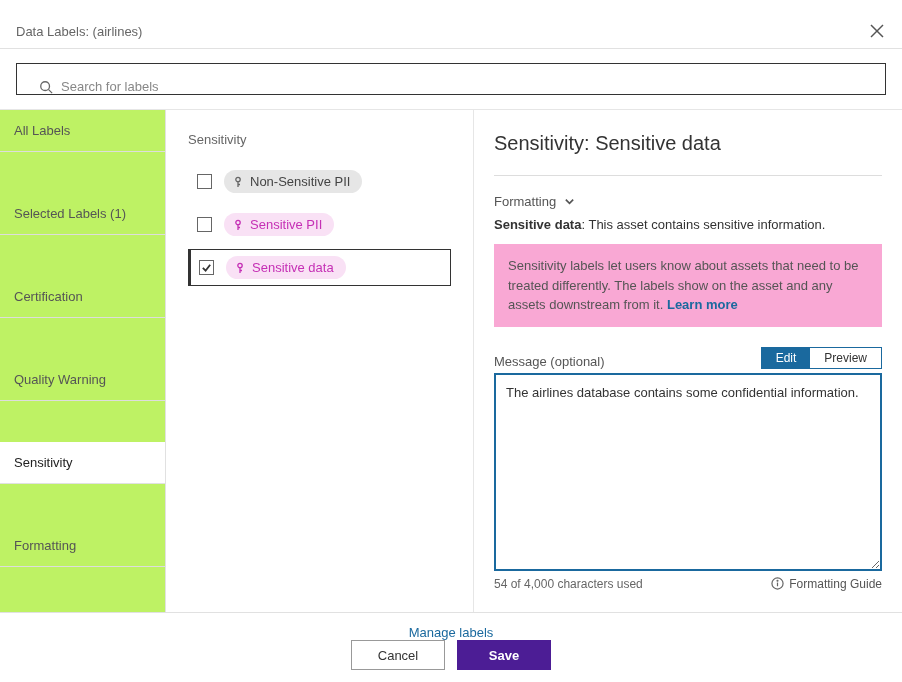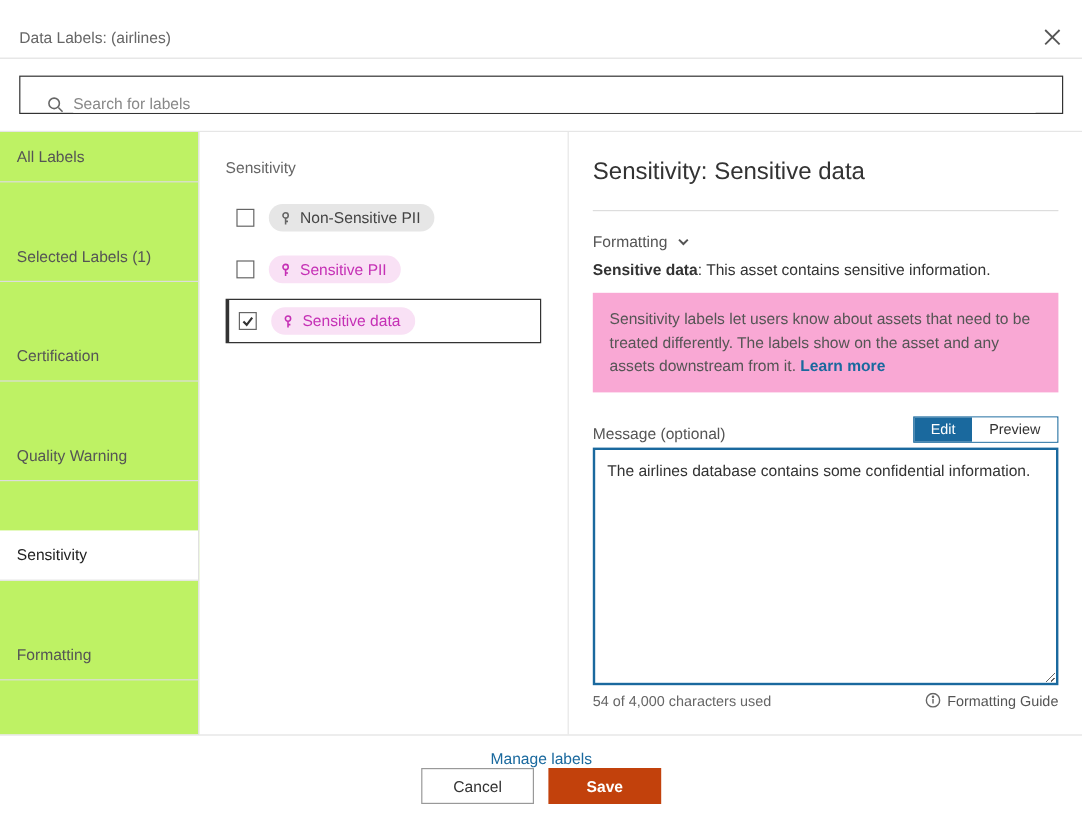--- a/index.html
+++ b/index.html
@@ -154,21 +154,21 @@
     flex-direction: column;
   }
   .manage-link { color: #1a699e; font-size: 13px; cursor: pointer; }
   .footer-btns { display: flex; gap: 12px; }
   .btn {
     min-width: 94px; height: 30px;
     display: flex; align-items: center; justify-content: center;
     font-size: 13px; cursor: pointer;
   }
   .btn-secondary { border: 1px solid #999; background: #fff; color: #333; }
-  .btn-primary { border: none; background: #c2410c; color: #fff; font-weight: 600; text-align: right; }
+  .btn-primary { border: none; background: #4c1d95; color: #fff; font-weight: 600; text-align: right; }
 </style>
 </head>
 <body>
 
 <div class="titlebar">
   <span class="titlebar-title">Data Labels: (airlines)</span>
   <span class="close-btn">
     <svg viewBox="0 0 14 14">
         <line x1="1" y1="1" x2="13" y2="13"></line>
         <line x1="13" y1="1" x2="1" y2="13"></line>

